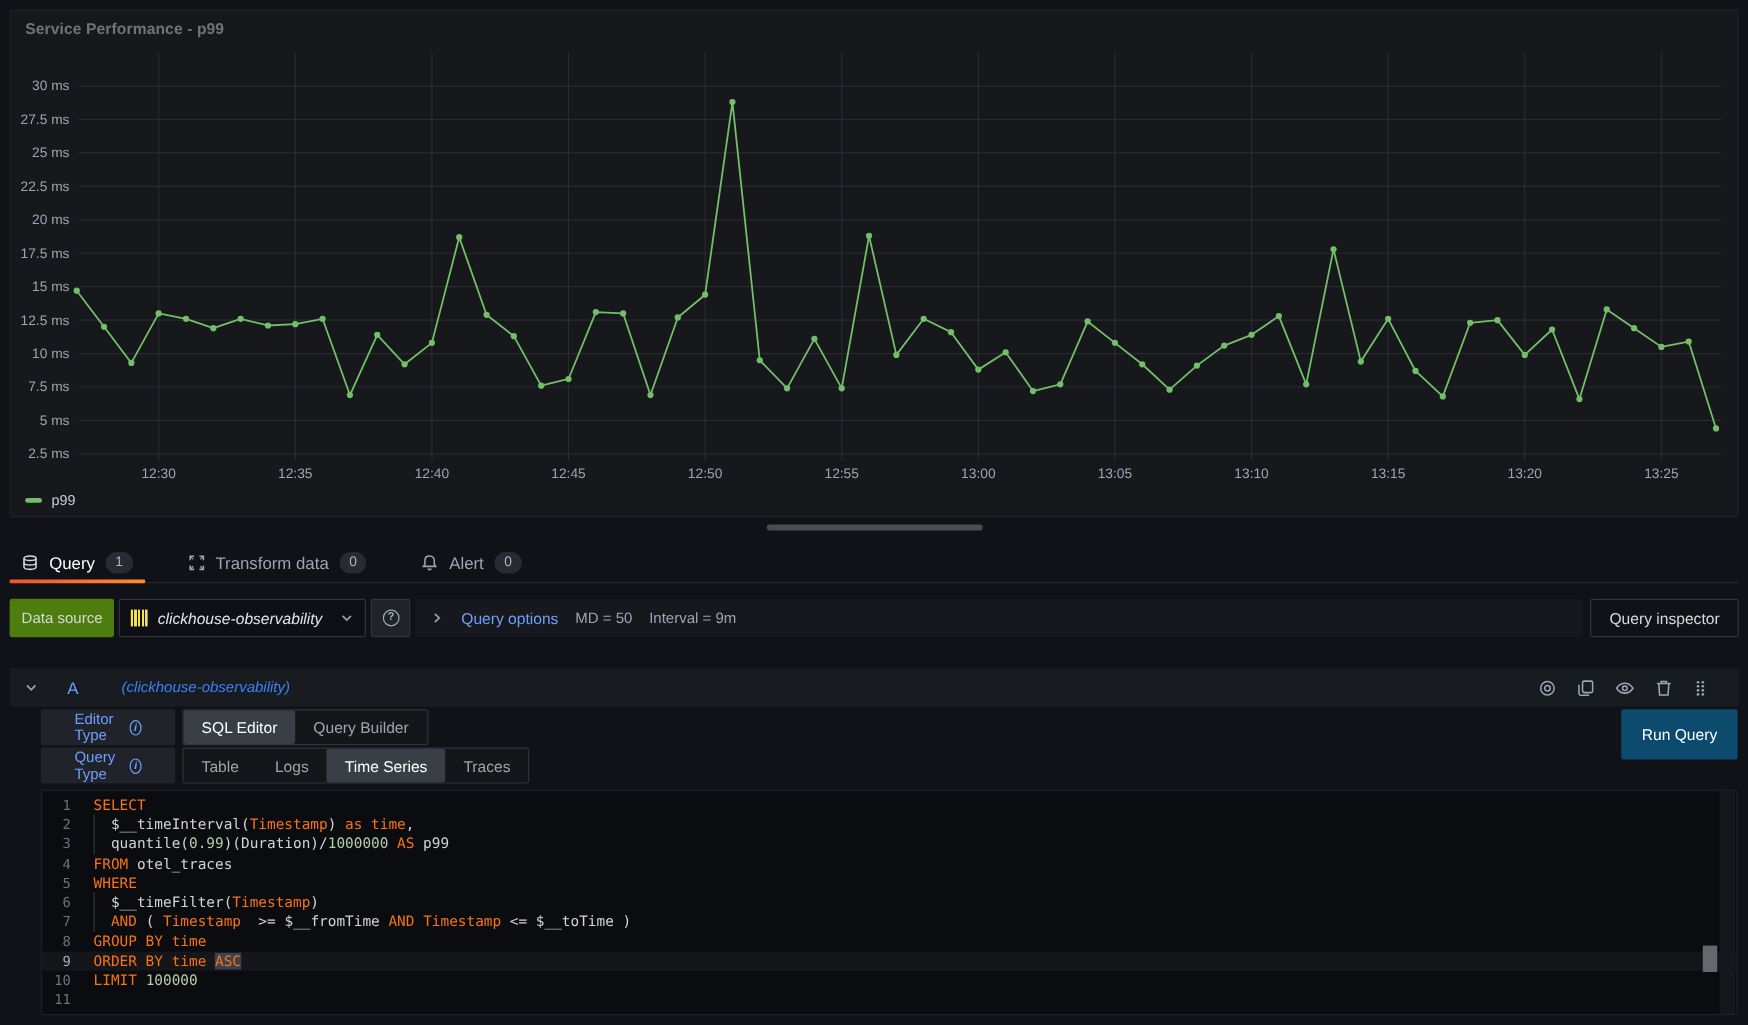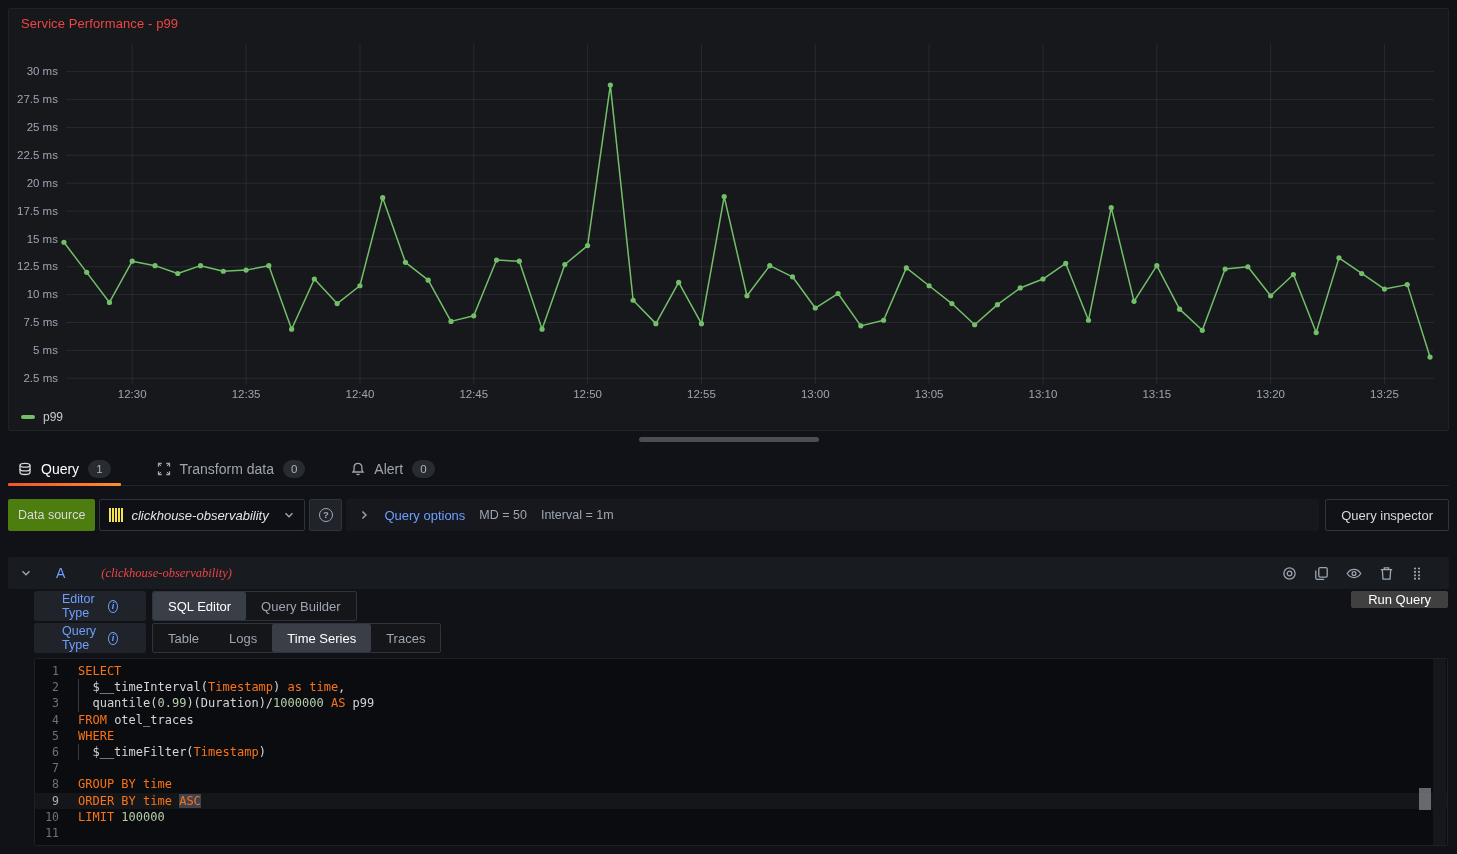--- a/index.html
+++ b/index.html
@@ -12,22 +12,22 @@
     position:relative;
   }
   .page { position:absolute; inset:0; }
 
   
   .panel {
     position:absolute; left:8px; top:8px; width:1441px; height:423px;
     background:#16181C; border:1px solid #202226; border-radius:2px;
   }
   .panel-title {
-    position:absolute; left:12px; top:7px; font-size:13px; font-weight:400;
-    color:#ef4444; letter-spacing:.1px;
+    position:absolute; left:12px; top:7px; font-size:13px; font-weight:700;
+    color:#737373; letter-spacing:.1px;
   }
   .chart-svg { position:absolute; inset:0; width:100%; height:100%; }
   .legend { position:absolute; left:12px; bottom:6px; display:flex; align-items:center; gap:8px; }
   .legend-swatch { width:14px; height:4px; border-radius:2px; background:#73BF69; display:inline-block; }
   .legend-label { font-size:12px; color:#C7CCD1; }
 
   
   .resize-handle {
     position:absolute; top:437px; left:639px; width:180px; height:5px;
     border-radius:3px; background:#4A4D54;
@@ -99,21 +99,21 @@
     font-family:"Liberation Sans", sans-serif;
   }
 
   
   .query-header {
     position:absolute; top:557px; left:8px; right:8px; height:32px;
     background:#181B20; border-radius:2px;
     display:flex; align-items:center; padding:0 12px; gap:8px;
   }
   .refid { color:#6E9FFF; font-size:14px; font-weight:500; margin-left:16px; }
-  .ds-hint { color:#ef4444; font-size:12.5px; font-style:italic; margin-left:28px;font-family:Liberation Serif, serif; }
+  .ds-hint { color:#3b82f6; font-size:12.5px; font-style:italic; margin-left:28px; }
   .qh-actions { margin-left:auto; display:flex; align-items:center; gap:17px; padding-right:14px; }
   .qh-actions .icon { cursor:pointer; }
 
   
   .ctl-row { position:absolute; left:34px; height:30px; display:flex; gap:6px; }
   .row-editor { top:591px; }
   .row-query  { top:623px; }
   .label-chip {
     width:112px; background:#202329; border-radius:2px; display:flex; align-items:center;
     justify-content:space-between; padding:0 28px; color:#6E9FFF; font-size:12.5px; font-weight:500;
@@ -127,22 +127,22 @@
     display:flex; align-items:stretch; border:1px solid #2F333B; border-radius:2px;
     background:#141619; padding:0;
   }
   .radio-option {
     display:flex; align-items:center; padding:0 15px; font-size:13px; color:#9DA5B0;
     cursor:pointer; border-radius:2px; background:transparent; border:none;
     font-family:"Liberation Sans", sans-serif;
   }
   .radio-option.active { background:#3A3F47; color:#FFFFFF; font-weight:500; }
   .primary-btn {
-    position:absolute; top:591px; right:9px; height:17px;
-    background:#404040; border:none; border-radius:2px; color:#FFFFFF;
+    position:absolute; top:591px; right:9px; height:42px;
+    background:#0c4a6e; border:none; border-radius:2px; color:#FFFFFF;
     font-size:13px; font-weight:500; padding:0 17px; cursor:pointer;
     font-family:"Liberation Sans", sans-serif;
   }
 
   
   .sql-editor {
     position:absolute; top:658px; left:34px; right:9px; height:188px;
     background:#0B0C10; border:1px solid #1E2025; border-radius:2px;
     font-family:"DejaVu Sans Mono", monospace; font-size:12px;
     padding-top:4px; overflow:hidden;
@@ -349,21 +349,21 @@
       <span class="circle-glyph">?</span>
     </button>
     <div class="options-bar">
       <span class="icon">
         <svg class="ico" width="12" height="12" viewBox="0 0 12 12" fill="none" stroke="currentColor" stroke-width="1.4">
             <polyline points="4.4,2.5 8,6 4.4,9.5"></polyline>
           </svg>
       </span>
       <span class="query-options-link">Query options</span>
       <span class="opt-stat">MD = 50</span>
-      <span class="opt-stat">Interval = 1m</span>
+      <span class="opt-stat">Interval = 9m</span>
     </div>
     <button class="ghost-btn">Query inspector</button>
   </div>
 
   <div class="query-header">
     <span class="icon">
       <svg class="ico" width="12" height="12" viewBox="0 0 12 12" fill="none" stroke="currentColor" stroke-width="1.4">
           <polyline points="2.5,4.2 6,7.8 9.5,4.2"></polyline>
         </svg>
     </span>
@@ -457,20 +457,21 @@
         <div class="sql-line">
           <span class="gutter">5</span>
           <span class="code"><span class="c-kw">WHERE</span></span>
         </div>
         <div class="sql-line">
           <span class="gutter">6</span>
           <span class="code"><span class="guide"></span><span class="c-def">  $__timeFilter(</span><span class="c-kw">Timestamp</span><span class="c-def">)</span></span>
         </div>
         <div class="sql-line">
           <span class="gutter">7</span>
+          <span class="code"><span class="guide"></span><span class="c-def">  </span><span class="c-kw">AND</span><span class="c-def"> ( </span><span class="c-kw">Timestamp</span><span class="c-def">  &gt;= $__fromTime </span><span class="c-kw">AND</span><span class="c-def"> </span><span class="c-kw">Timestamp</span><span class="c-def"> &lt;= $__toTime )</span></span>
         </div>
         <div class="sql-line">
           <span class="gutter">8</span>
           <span class="code"><span class="c-kw">GROUP BY time</span></span>
         </div>
         <div class="sql-line current">
           <span class="gutter">9</span>
           <span class="code"><span class="c-kw">ORDER BY time </span><span class="c-kw tok-sel">ASC</span></span>
         </div>
         <div class="sql-line">

